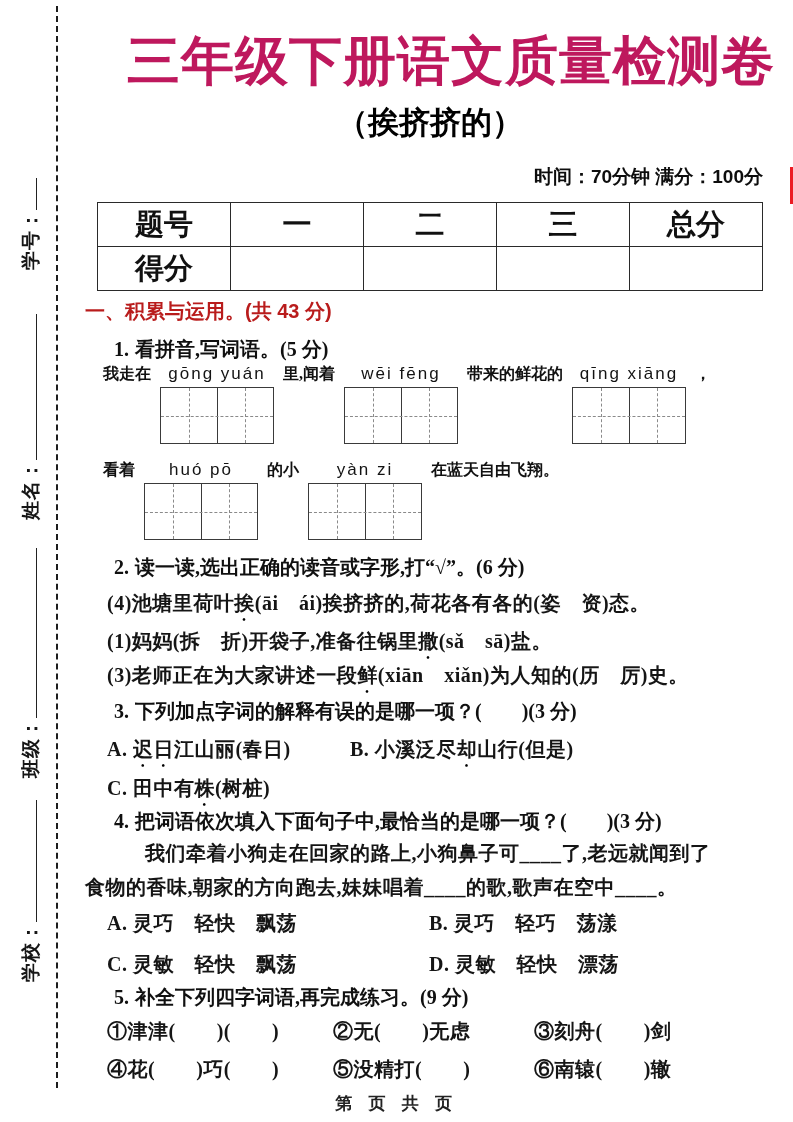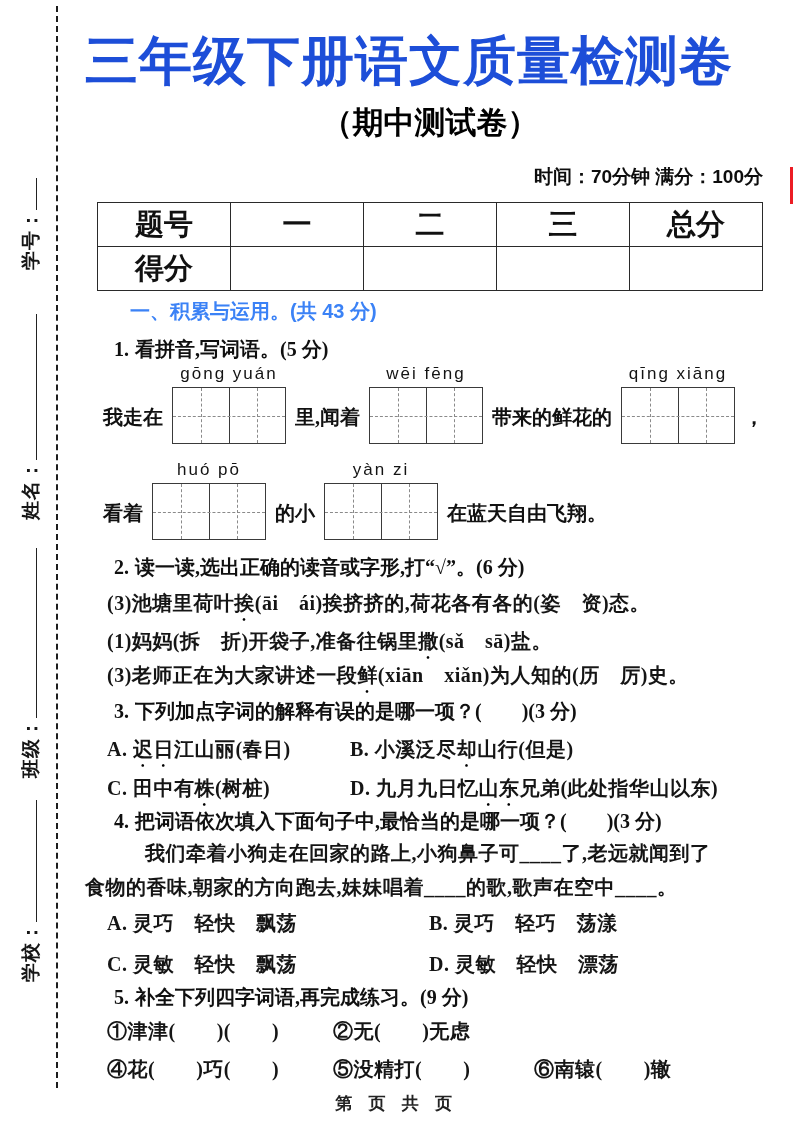--- a/index.html
+++ b/index.html
@@ -10,50 +10,50 @@
     overflow:hidden;
   }
   
   .seal-dash { position:absolute; left:56px; top:6px; height:1082px; width:0;
     border-left:2px dashed #1c1c1c; }
   .side-unit { position:absolute; transform:rotate(-90deg); transform-origin:left top;
     white-space:nowrap; font-family:"Liberation Sans","DejaVu Sans",sans-serif;
     font-size:19px; font-weight:600; color:#161616; letter-spacing:1px; }
   .sblank { display:inline-block; border-bottom:1.6px solid #222; height:5px; }
   
-  .title { position:absolute; left:85px; top:26px; width:690px; text-align:left;
+  .title { position:absolute; left:85px; top:26px; width:690px; text-align:right;
     font-family:"Liberation Sans","DejaVu Sans",sans-serif;
-    font-size:53px; font-weight:900; letter-spacing:1px; color:#1d4ed8; }
+    font-size:53px; font-weight:900; letter-spacing:1px; color:#be185d; }
   .subtitle { position:absolute; left:85px; top:102px; width:690px; text-align:center;
     font-family:"Liberation Sans","DejaVu Sans",sans-serif;
     font-size:31px; font-weight:800; color:#000; }
   .info { position:absolute; left:85px; top:164px; width:678px; text-align:right;
     font-family:"Liberation Sans","DejaVu Sans",sans-serif;
     font-size:19px; font-weight:600; color:#0d0d0d; }
   .accent-red { position:absolute; right:0; top:167px; width:3px; height:37px; }
   
   .score-table { position:absolute; left:97px; top:202px; width:666px; height:89px;
     border-collapse:collapse; table-layout:fixed;
     font-family:"Liberation Sans","DejaVu Sans",sans-serif; }
   .score-table td { border:1.6px solid #2a2a2a; text-align:center; vertical-align:middle;
     font-size:29px; font-weight:700; color:#111; }
   .score-table tr { height:44px; }
   
   .main { position:absolute; left:85px; top:0; width:692px; }
   .abs { position:absolute; }
   .sec-head { font-family:"Liberation Sans","DejaVu Sans",sans-serif;
-    font-size:20px; font-weight:700; color:#3b82f6;margin-left:45px; }
+    font-size:20px; font-weight:700; color:#b91c1c; }
   .qhead { font-size:20px; font-weight:700; color:#101010;margin-left:27px; }
   .qhead .qnum { font-weight:700; margin-right:6px; }
   .qline { font-size:20px; font-weight:600; color:#151515; letter-spacing:0.5px; }
   .em { -webkit-text-emphasis:filled dot #000; -webkit-text-emphasis-position:under;
         text-emphasis:filled dot #000; text-emphasis-position:under right; }
   
   .q1row { display:flex; align-items:flex-start; gap:9px; }
-  .q1-text { font-size:20px; font-weight:600; margin-top:40px; white-space:nowrap; }
+  .q1-text { font-size:16px; font-weight:600; white-space:nowrap; }
   .gridwrap { display:flex; flex-direction:column; align-items:center; }
   .pinyin { font-family:"Liberation Sans","DejaVu Sans",sans-serif; font-size:17px;
     font-weight:500; color:#131313; letter-spacing:2px; margin-bottom:3px;text-align:right; }
   .tian { position:relative; display:flex; width:114px; height:57px;
     border:1.8px solid #3a3a3a; background:#fff; }
   .tian .cell { position:relative; flex:1; }
   .tian .cell + .cell { border-left:1.6px solid #3a3a3a; }
   .tian .cell::before { content:""; position:absolute; left:50%; top:0; bottom:0;
     border-left:1px dashed #8a8a8a; }
   .tian .hmid { position:absolute; left:0; right:0; top:50%;
@@ -77,21 +77,21 @@
     <span>姓名：</span><span class="sblank" style="width:146px;"></span>
   </div>
   <div class="side-unit" style="left:18px; top:778px;">
     <span>班级：</span><span class="sblank" style="width:170px;"></span>
   </div>
   <div class="side-unit" style="left:18px; top:982px;">
     <span>学校：</span><span class="sblank" style="width:122px;"></span>
   </div>
 
   <div class="title">三年级下册语文质量检测卷</div>
-  <div class="subtitle">（期中测试卷）</div>
+  <div class="subtitle">（挨挤挤的）</div>
   <div class="info">时间：70分钟  满分：100分</div>
   <div class="accent-red" id="accent-red" style="background: rgb(236, 28, 36);"></div>
 
   <table class="score-table">
     <tbody>
         <tr>
       <td>题号</td>
       <td>一</td>
       <td>二</td>
       <td>三</td>
@@ -162,52 +162,52 @@
             <div class="cell"></div>
             <div class="hmid"></div>
           </div>
         </div>
         <span class="q1-text">在蓝天自由飞翔。</span>
       </div>
 
     <div class="abs qhead" style="left:2px; top:554px;">
       <span class="qnum">2.</span><span>读一读,选出正确的读音或字形,打“√”。(6 分)</span>
     </div>
-    <div class="abs qline" style="left:22px; top:590px;"><span>(3)池塘里荷叶</span><span class="em">挨</span><span>(āi　ái)挨挤挤的,荷花各有各的(姿　资)态。</span></div>
+    <div class="abs qline" style="left:22px; top:590px;"><span>(4)池塘里荷叶</span><span class="em">挨</span><span>(āi　ái)挨挤挤的,荷花各有各的(姿　资)态。</span></div>
     <div class="abs qline" style="left:22px; top:628px;"><span>(1)妈妈(拆　折)开袋子,准备往锅里</span><span class="em">撒</span><span>(sǎ　sā)盐。</span></div>
     <div class="abs qline" style="left:22px; top:662px;"><span>(3)老师正在为大家讲述一段</span><span class="em">鲜</span><span>(xiān　xiǎn)为人知的(历　厉)史。</span></div>
 
     <div class="abs qhead" style="left:2px; top:698px;">
       <span class="qnum">3.</span><span>下列加点字词的解释有误的是哪一项？(　　)(3 分)</span>
     </div>
     <div class="abs optgrid-q3" style="left:22px; top:736px; width:650px;">
       <div class="qline"><span>A. </span><span class="em">迟日</span><span>江山丽(春日)</span></div>
       <div class="qline"><span>B. 小溪泛尽</span><span class="em">却</span><span>山行(但是)</span></div>
       <div class="qline"><span>C. 田中有</span><span class="em">株</span><span>(树桩)</span></div>
-      <div class="qline"><span>D. 九月九日忆</span><span class="em">山东</span><span>兄弟(此处指华山以东)</span></div>
     </div>
 
     <div class="abs qhead" style="left:2px; top:808px;">
       <span class="qnum">4.</span><span>把词语依次填入下面句子中,最恰当的是哪一项？(　　)(3 分)</span>
     </div>
     <div class="abs qline" style="left:14px; top:840px; text-indent:46px;">我们牵着小狗走在回家的路上,小狗鼻子可____了,老远就闻到了</div>
     <div class="abs qline" style="left:0px; top:874px;">食物的香味,朝家的方向跑去,妹妹唱着____的歌,歌声在空中____。</div>
     <div class="abs optgrid-q4" style="left:22px; top:910px; width:650px;">
       <div class="qline">A. 灵巧　轻快　飘荡</div>
       <div class="qline">B. 灵巧　轻巧　荡漾</div>
       <div class="qline">C. 灵敏　轻快　飘荡</div>
       <div class="qline">D. 灵敏　轻快　漂荡</div>
     </div>
 
     <div class="abs qhead" style="left:2px; top:984px;">
       <span class="qnum">5.</span><span>补全下列四字词语,再完成练习。(9 分)</span>
     </div>
     <div class="abs optgrid-q5" style="left:22px; top:1018px; width:655px;">
       <div class="qline">①津津(　　)(　　)</div>
       <div class="qline">②无(　　)无虑</div>
+      <div class="qline">③刻舟(　　)剑</div>
     </div>
     <div class="abs optgrid-q5" style="left:22px; top:1056px; width:655px;">
       <div class="qline">④花(　　)巧(　　)</div>
       <div class="qline">⑤没精打(　　)</div>
       <div class="qline">⑥南辕(　　)辙</div>
     </div>
   </div>
 
   <div class="footer">第 页 共 页</div>
 </div>

